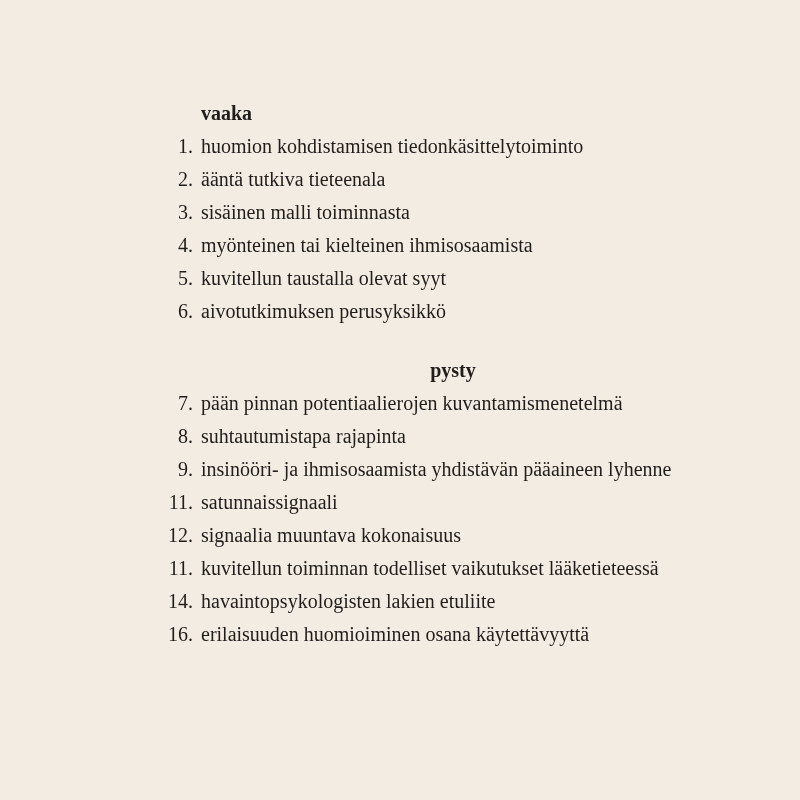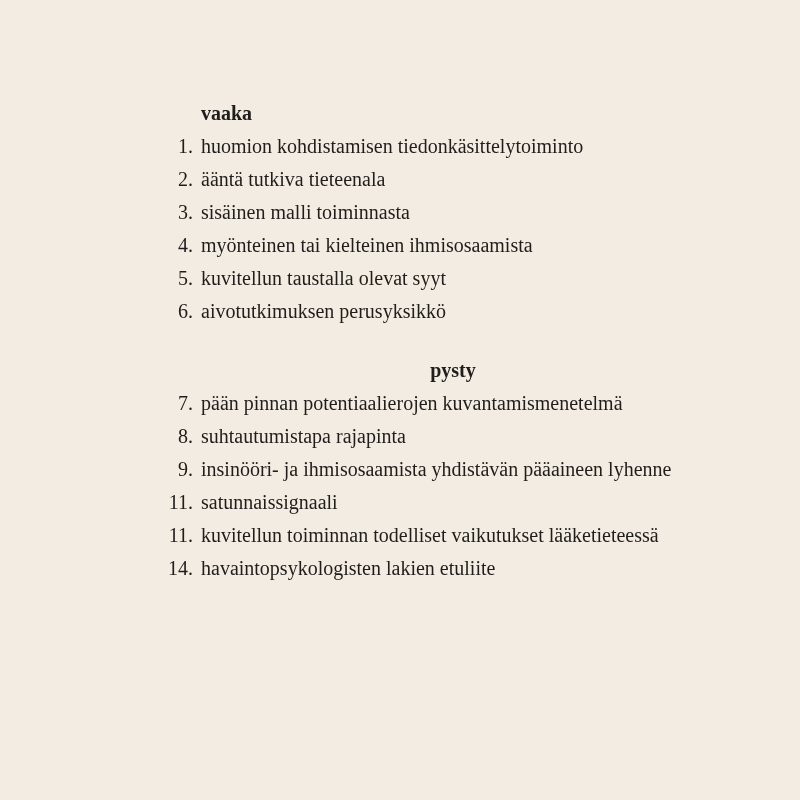--- a/index.html
+++ b/index.html
@@ -93,22 +93,30 @@
     </div>
     <div class="clue-row">
       <span class="clue-num">9.</span>
       <span class="clue-text">insinööri- ja ihmisosaamista yhdistävän pääaineen lyhenne</span>
     </div>
     <div class="clue-row">
       <span class="clue-num">11.</span>
       <span class="clue-text">satunnaissignaali</span>
     </div>
     <div class="clue-row">
+      <span class="clue-num">12.</span>
+      <span class="clue-text">signaalia muuntava kokonaisuus</span>
+    </div>
+    <div class="clue-row">
       <span class="clue-num">11.</span>
       <span class="clue-text">kuvitellun toiminnan todelliset vaikutukset lääketieteessä</span>
     </div>
     <div class="clue-row">
       <span class="clue-num">14.</span>
       <span class="clue-text">havaintopsykologisten lakien etuliite</span>
     </div>
+    <div class="clue-row">
+      <span class="clue-num">16.</span>
+      <span class="clue-text">erilaisuuden huomioiminen osana käytettävyyttä</span>
+    </div>
   </div>
 
 </div>
 
 </body></html>

